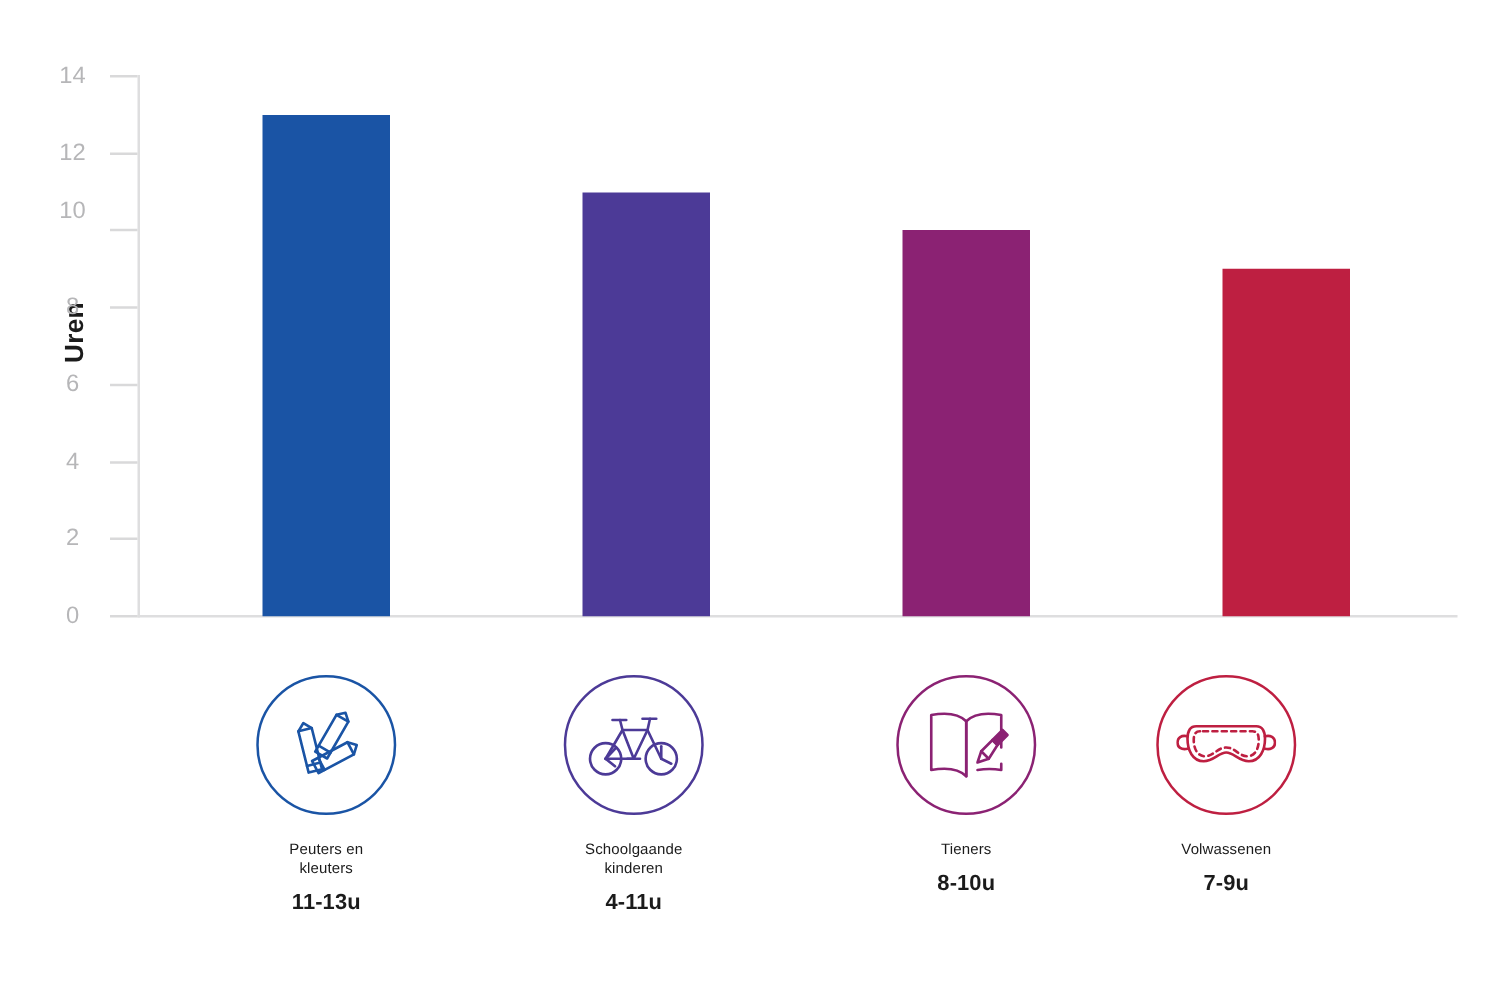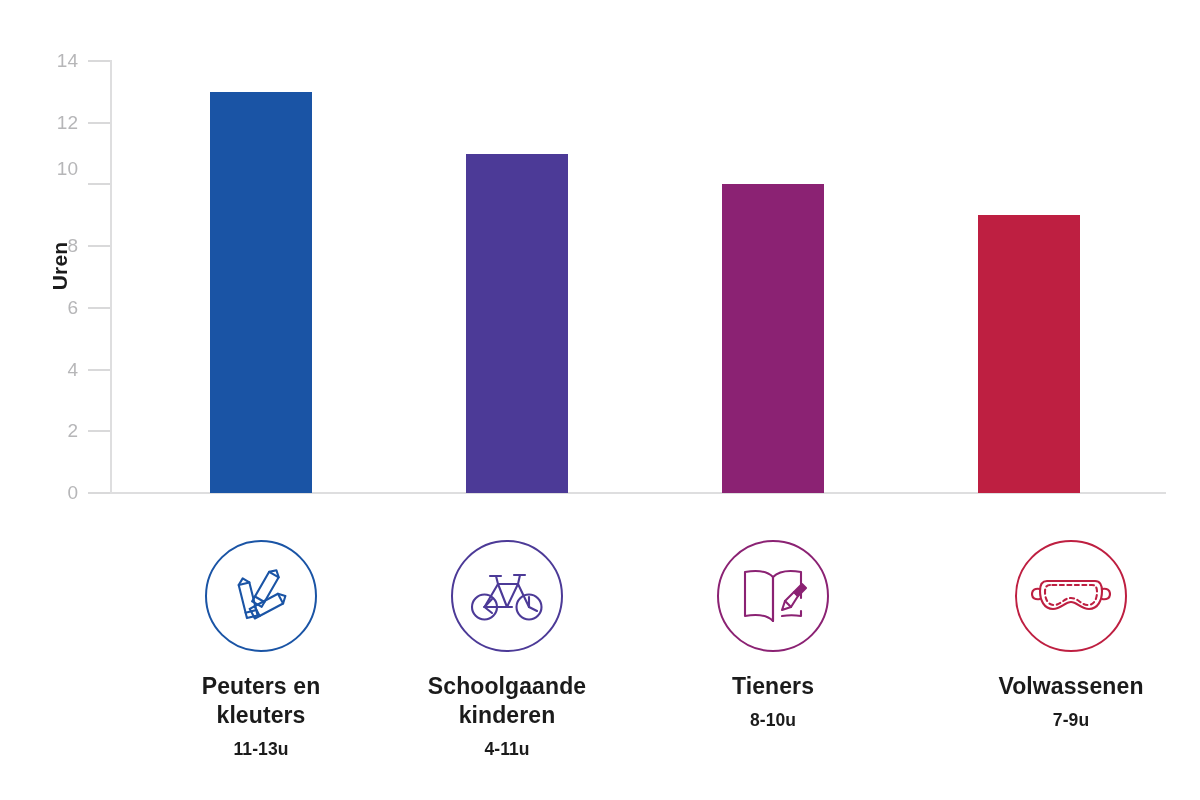--- a/index.html
+++ b/index.html
@@ -60,21 +60,21 @@
     left: 88px;
     width: 22px;
     height: 2px;
     background: #d9d9da;
   }
 
   .tick-label {
     position: absolute;
     right: 1122px;
     width: 40px;
-    text-align: right;
+    text-align: center;
     font-size: 19px;
     color: #b6b6b8;
     line-height: 1;
   }
 
   
   .bar {
     position: absolute;
     width: 102px;
     bottom: 307px; 
@@ -94,22 +94,22 @@
     margin: 0 auto;
     border-radius: 50%;
     box-sizing: border-box;
     display: flex;
     align-items: center;
     justify-content: center;
   }
 
   .cat-title {
     margin-top: 20px;
-    font-size: 23px;
-    font-weight: 700;
+    font-size: 12px;
+    font-weight: 400;
     color: #1b1b1b;
     line-height: 1.27;
     letter-spacing: 0.1px;
     white-space: pre-line;
   }
 
   .cat-range {
     margin-top: 9px;
     font-size: 17.5px;
     font-weight: 700;
@@ -209,21 +209,21 @@
     <path d="M64 46 L64 51 C58 50 51 50 45 51"></path>
     <path d="M36 12 L36 56"></path>
     <path d="M57 27 L65 19 L69 23 L61 31 Z" fill="#8b2273" stroke="#8b2273"></path>
     <path d="M57 27 L48 36 L45 45 L54 42 L61 31 Z"></path>
     <path d="M48 36 L54 42"></path>
   </svg>
         </div>
         <div class="cat-title">Tieners</div>
         <div class="cat-range">8-10u</div>
       </div>
-      <div class="category" style="left: 956px;">
+      <div class="category" style="left: 866px;">
         <div class="icon-circle" style="border: 2.6px solid rgb(190, 31, 65);">
   <svg width="80" height="48" viewBox="0 0 80 48" fill="none" stroke="#be1f41" stroke-width="2.1" stroke-linecap="round" stroke-linejoin="round">
     <path d="M16 9 C11 9 9 13 9 19 C9 28 13 37 22 37 C30 37 34 30 40 30
              C46 30 50 37 58 37 C67 37 71 28 71 19 C71 13 69 9 64 9 Z"></path>
     <path d="M19 13 C15 13 14 16 14 20 C14 27 17 33 23 33 C30 33 33 26 40 26
              C47 26 50 33 57 33 C63 33 66 27 66 20 C66 16 65 13 61 13 Z" stroke-dasharray="4 3.5"></path>
     <path d="M9 17 C4 16 1 18 1 22 C1 26 4 28 9 27"></path>
     <path d="M71 17 C76 16 79 18 79 22 C79 26 76 28 71 27"></path>
   </svg>
         </div>

